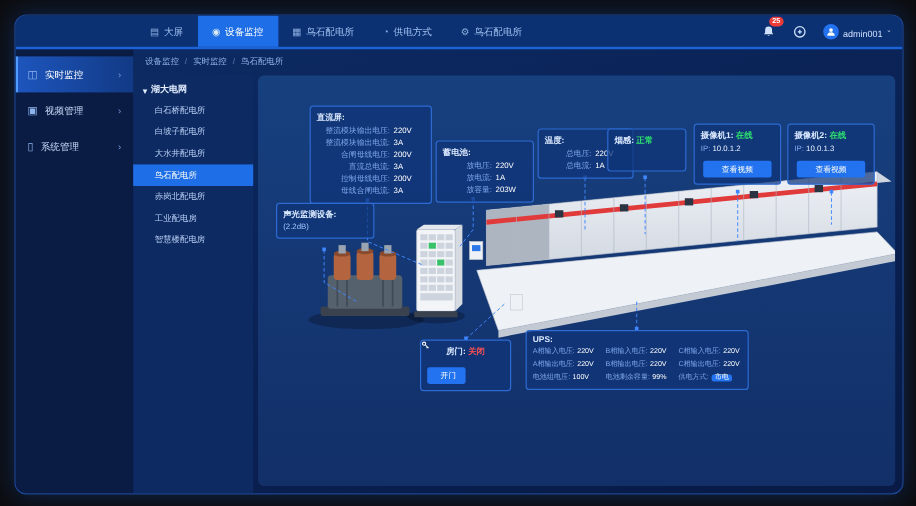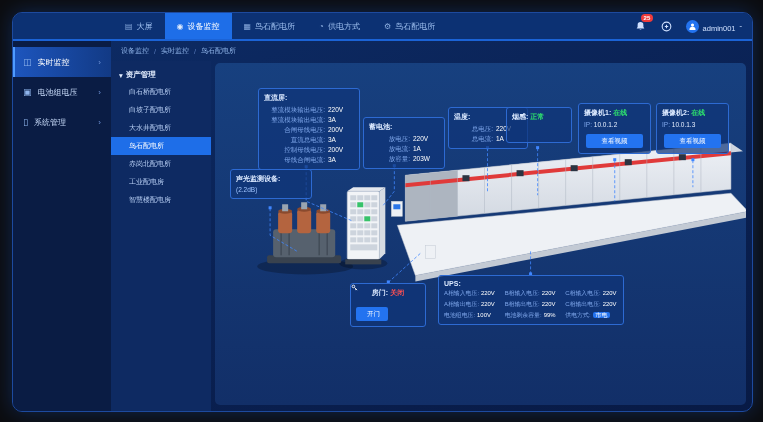--- a/index.html
+++ b/index.html
@@ -126,21 +126,21 @@
   <div class="bodyrow">
 
     <div class="sidebar">
       <div class="side-item active">
         <span class="sico">◫</span>
         <span>实时监控</span>
         <span class="chev">›</span>
       </div>
       <div class="side-item">
         <span class="sico">▣</span>
-        <span>电池组电压</span>
+        <span>视频管理</span>
         <span class="chev">›</span>
       </div>
       <div class="side-item">
         <span class="sico">▯</span>
         <span>系统管理</span>
         <span class="chev">›</span>
       </div>
     </div>
 
     <div class="rightcol">
@@ -151,21 +151,21 @@
         <span class="crumb">实时监控</span>
         <span class="crumb-sep">/</span>
         <span class="crumb">鸟石配电所</span>
       </div>
 
       <div class="lowrow">
 
         <div class="treepanel">
           <div class="tree-root">
             <span>▾</span>
-            <span>资产管理</span>
+            <span>湖大电网</span>
           </div>
           <div class="tree-item">白石桥配电所</div>
           <div class="tree-item">白坡子配电所</div>
           <div class="tree-item">大水井配电所</div>
           <div class="tree-item selected">鸟石配电所</div>
           <div class="tree-item">赤岗北配电所</div>
           <div class="tree-item">工业配电房</div>
           <div class="tree-item">智慧楼配电房</div>
         </div>
 

